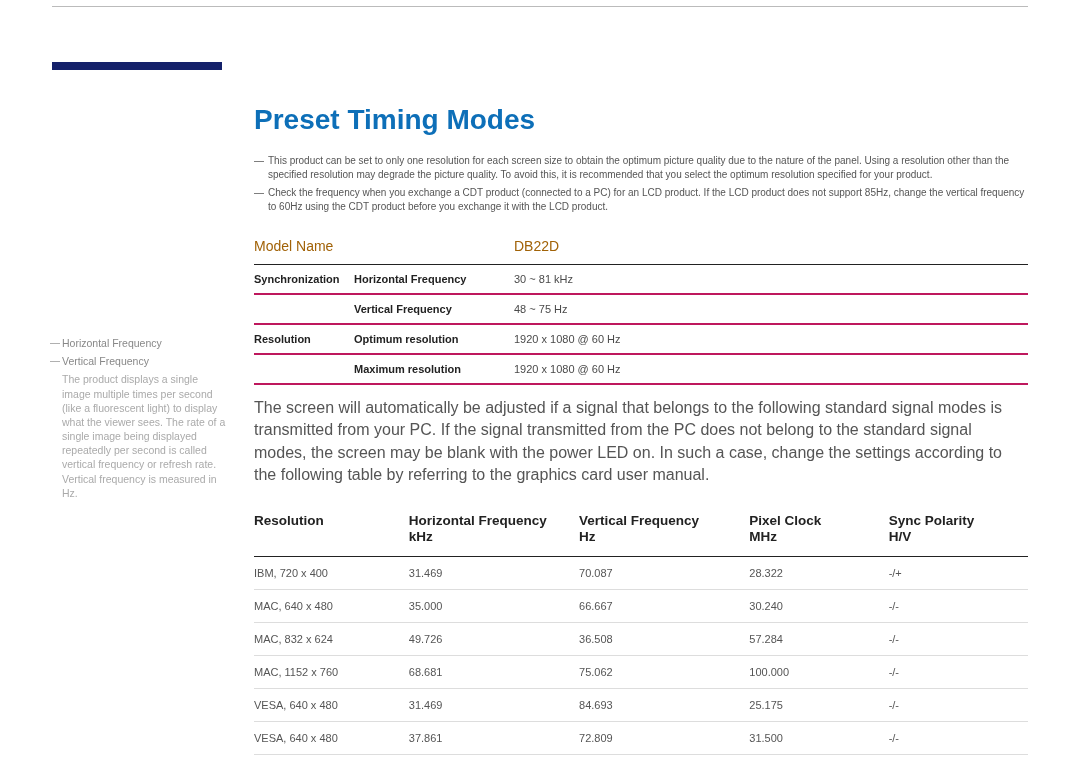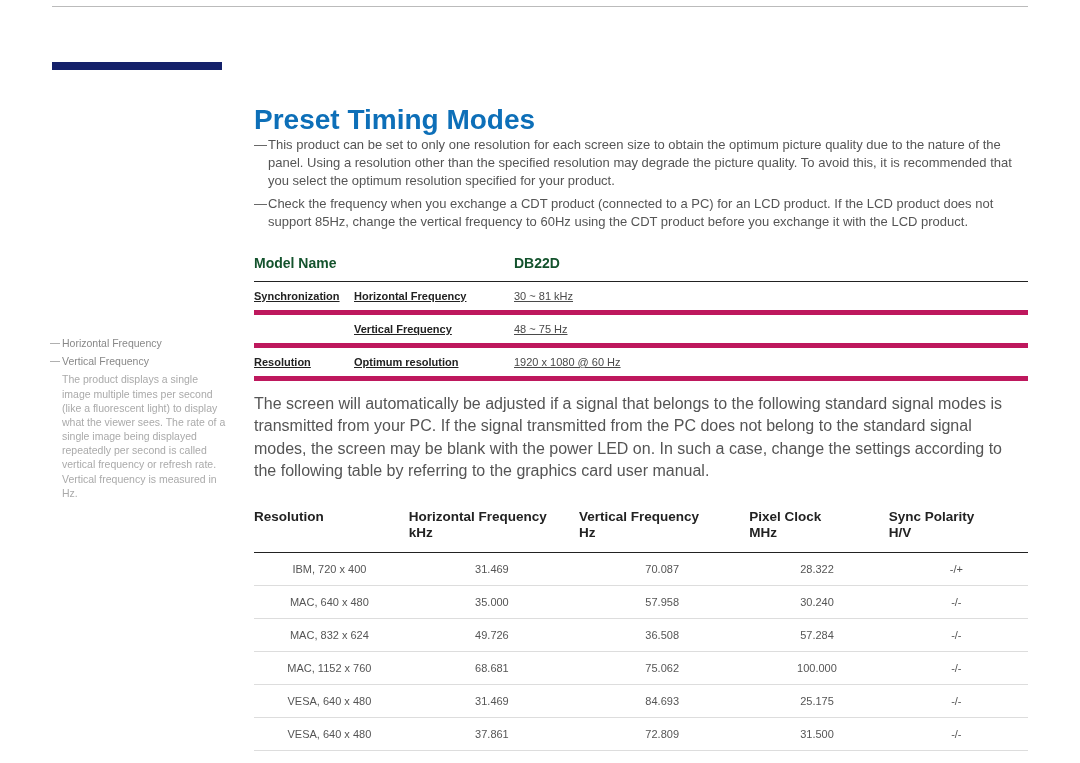--- a/index.html
+++ b/index.html
@@ -44,33 +44,34 @@
   .main {
     position: absolute;
     left: 254px;
     right: 52px;
     top: 104px;
   }
   .title {
     color: #0d6fb8;
     font-size: 28px;
     font-weight: bold;
+    margin-bottom: 18px;
   }
-  .notes { font-size: 13px; color: #555; line-height: 1.4; margin-bottom: 18px; }
+  .notes { font-size: 10px; color: #555; line-height: 1.4; margin-bottom: 18px; }
   .note { padding-left: 14px; position: relative; margin-bottom: 4px; }
   .note::before { content: "―"; position: absolute; left: 0; top: 0; color: #555; }
   .spec-table { width: 100%; border-collapse: collapse; font-size: 11px; }
   .spec-table th, .spec-table td { text-align: left; padding: 8px 6px 8px 0; vertical-align: top; }
-  .spec-table .hdr-row th { font-weight: bold; font-size: 14px; color: #14532d; border-bottom: 1.5px solid #222; padding-bottom: 10px; padding-top: 6px; }
-  .spec-table .sub-row td { border-bottom: 5px solid #be185d; text-decoration: underline; }
+  .spec-table .hdr-row th { font-weight: normal; font-size: 14px; color: #a16207; border-bottom: 1.5px solid #222; padding-bottom: 10px; padding-top: 6px; }
+  .spec-table .sub-row td { border-bottom: 2px solid #be185d; }
   .spec-table .label { font-weight: bold; color: #222; }
   .mid-text { font-size: 16px; color: #555; line-height: 1.4; margin: 12px 0 18px 0; }
   .timing-table { width: 100%; border-collapse: collapse; font-size: 11px; }
   .timing-table th { color: #222; font-weight: bold; font-size: 13.5px; text-align: left; padding: 8px 4px 10px 0; border-bottom: 1.5px solid #222; line-height: 1.25; vertical-align: top; }
-  .timing-table td { text-align: center; padding: 10px 4px 10px 0; color: #555; border-bottom: 1px solid #ddd; }
+  .timing-table td { text-align: left; padding: 10px 4px 10px 0; color: #555; border-bottom: 1px solid #ddd; }
 </style>
 </head>
 <body>
 
 <div class="top-bar"></div>
 <div class="side-accent"></div>
 
 <div class="sidebar">
   <div class="side-term">Horizontal Frequency</div>
   <div class="side-term">Vertical Frequency</div>
@@ -99,20 +100,25 @@
     <tr class="sub-row">
       <td class="label"></td>
       <td class="label">Vertical Frequency</td>
       <td>48 ~ 75 Hz</td>
     </tr>
     <tr class="sub-row">
       <td class="label">Resolution</td>
       <td class="label">Optimum resolution</td>
       <td>1920 x 1080 @ 60 Hz</td>
     </tr>
+    <tr class="sub-row">
+      <td class="label"></td>
+      <td class="label">Maximum resolution</td>
+      <td>1920 x 1080 @ 60 Hz</td>
+    </tr>
   </tbody>
     </table>
 
   <div class="mid-text">The screen will automatically be adjusted if a signal that belongs to the following standard signal modes is transmitted from your PC. If the signal transmitted from the PC does not belong to the standard signal modes, the screen may be blank with the power LED on. In such a case, change the settings according to the following table by referring to the graphics card user manual.</div>
 
   <table class="timing-table">
     <thead>
       <tr>
         <th style="width:20%">Resolution</th>
         <th style="width:22%">
@@ -137,21 +143,21 @@
       <tr>
         <td>IBM, 720 x 400</td>
         <td>31.469</td>
         <td>70.087</td>
         <td>28.322</td>
         <td>-/+</td>
       </tr>
       <tr>
         <td>MAC, 640 x 480</td>
         <td>35.000</td>
-        <td>57.958</td>
+        <td>66.667</td>
         <td>30.240</td>
         <td>-/-</td>
       </tr>
       <tr>
         <td>MAC, 832 x 624</td>
         <td>49.726</td>
         <td>36.508</td>
         <td>57.284</td>
         <td>-/-</td>
       </tr>

